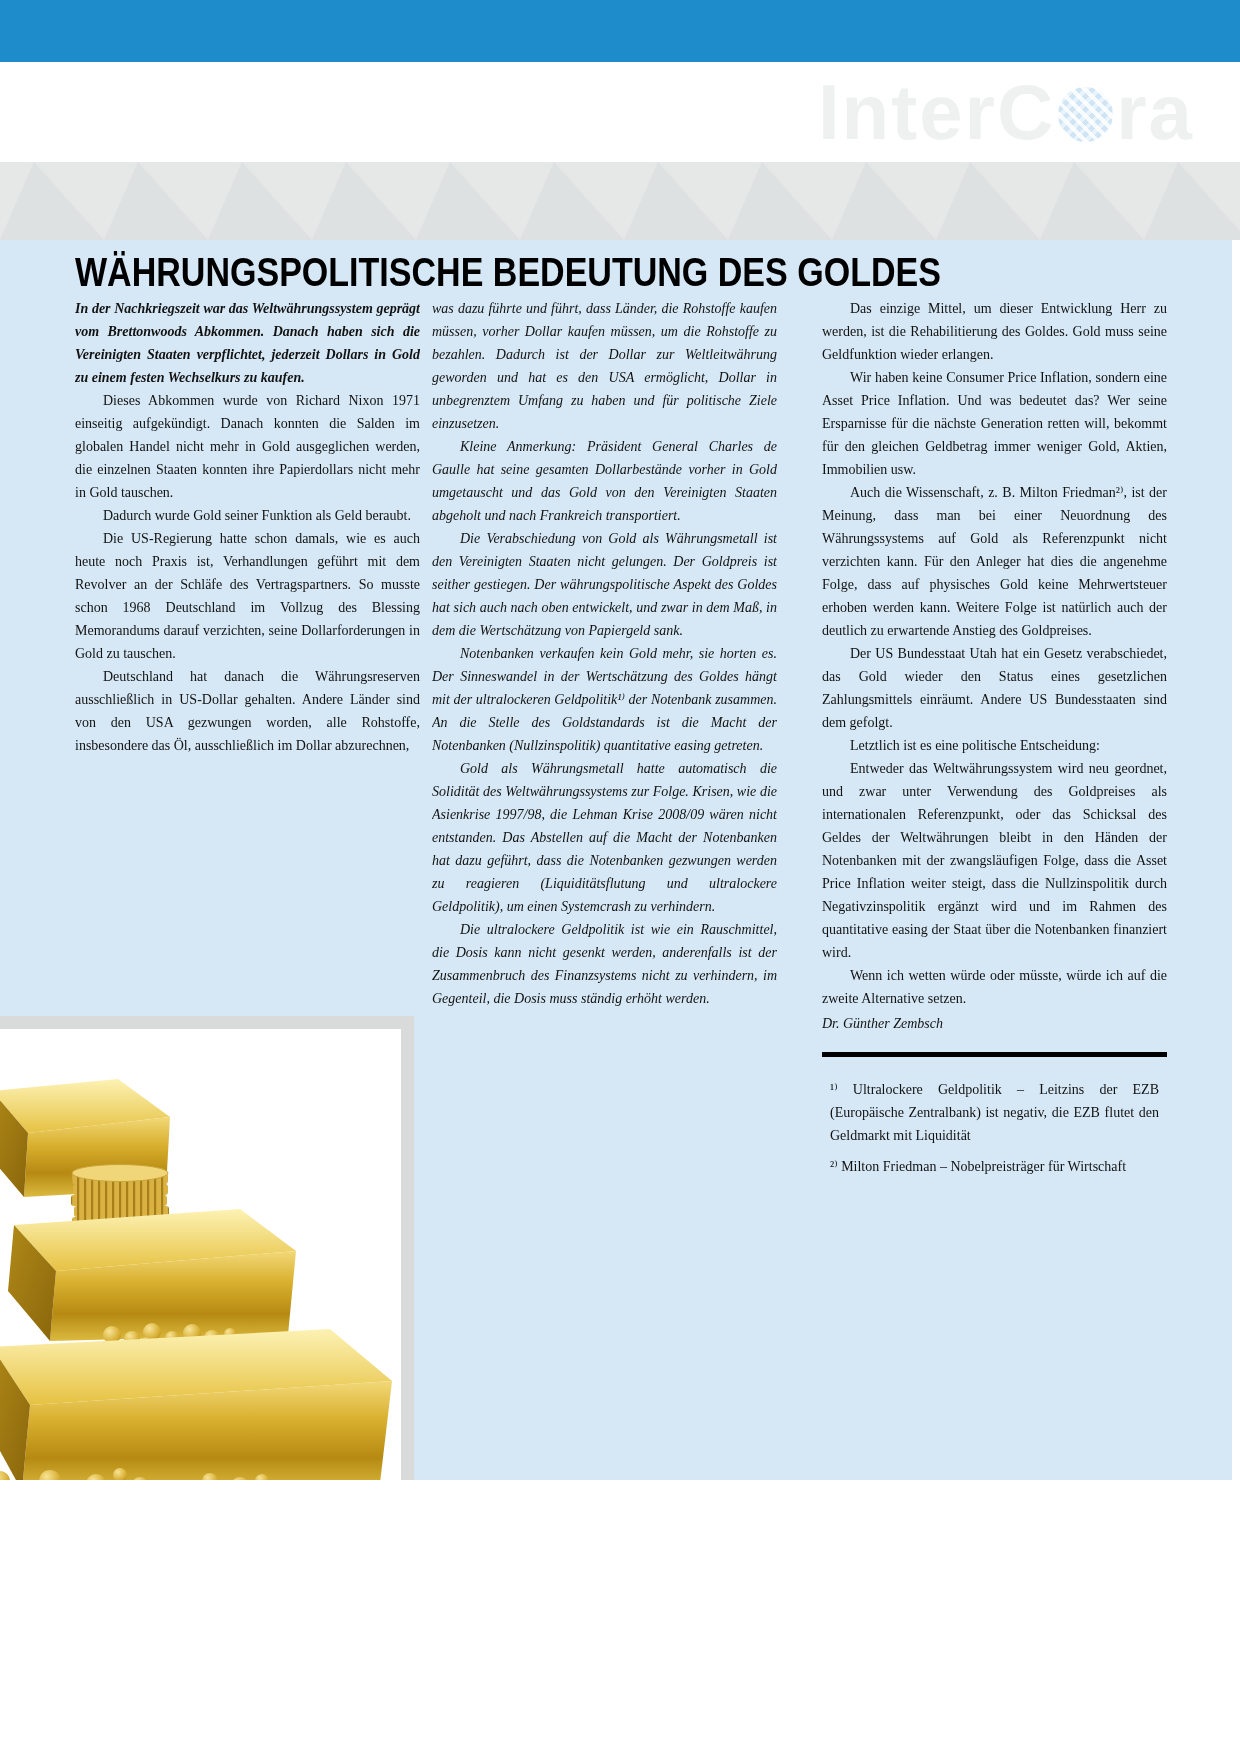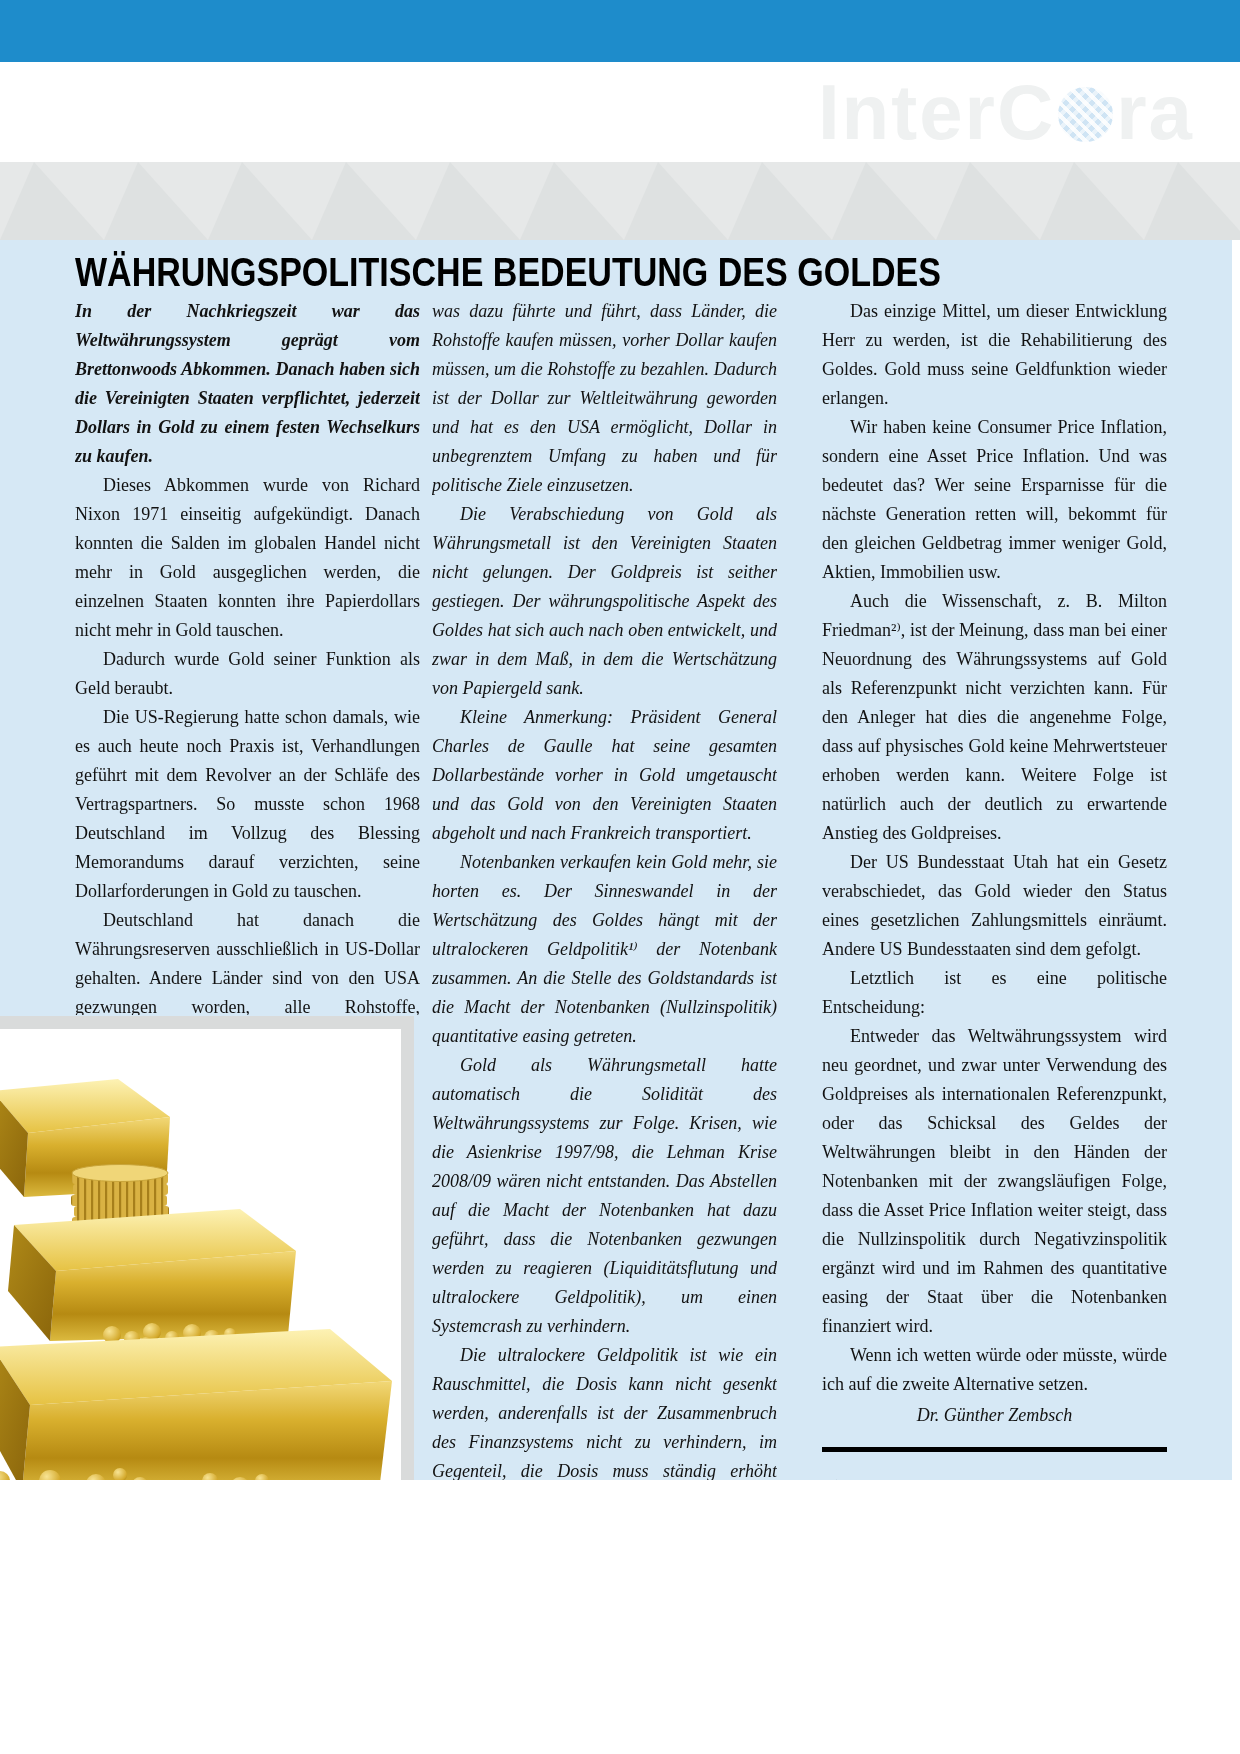--- a/index.html
+++ b/index.html
@@ -25,30 +25,30 @@
         background-color:var(--logo_o_blue);
         background-image:repeating-linear-gradient(45deg,rgba(255,255,255,.85) 0 4px,rgba(255,255,255,0) 4px 9px),
                          repeating-linear-gradient(-45deg,rgba(255,255,255,.55) 0 4px,rgba(255,255,255,0) 4px 9px);
         vertical-align:-3px;margin:0 3px;}
   .grayband{position:absolute;left:0;top:162px;width:1240px;height:78px;}
   .grayband svg{display:block;width:100%;height:100%;}
   .content{position:absolute;left:0;top:240px;width:1232px;height:1353px;background:var(--content_bg);}
   .title{position:absolute;left:75px;top:10px;margin:0;font-family:"Liberation Sans",sans-serif;
         font-weight:700;font-size:41px;line-height:44px;color:#000;white-space:nowrap;
         transform:scaleX(.83);transform-origin:left center;}
-  .col{position:absolute;top:57px;width:345px;font-size:18px;line-height:29px;
+  .col{position:absolute;top:57px;width:345px;font-size:14px;line-height:23px;
         text-align:justify;color:var(--text_color);overflow:hidden;
         hyphens:auto;-webkit-hyphens:auto;}
   .col p{margin:0;text-indent:28px;}
   .col p.noindent{text-indent:0;}
   .col-1{left:75px;height:718px;}
   .col-2{left:432px;height:1292px;font-style:italic;}
   .col-3{left:822px;height:1292px;}
   .intro{font-weight:bold;font-style:italic;}
-  .author{text-align:center;font-style:italic;text-indent:0 !important;margin-top:2px !important;}
+  .author{text-align:left;font-style:italic;text-indent:0 !important;margin-top:2px !important;}
   .rule{border:0;border-top:5px solid #000;margin:17px 0 21px 0;}
   .footnotes p{text-indent:0;margin:8px;}
   .photo-frame{position:absolute;left:0;top:776px;width:414px;height:545px;background:#d9dbdb;}
   .photo{position:absolute;left:0;top:13px;width:401px;height:517px;background:#ffffff;overflow:hidden;}
   .photo svg{display:block;width:100%;height:100%;}
   .footer{position:absolute;left:0;top:1593px;width:1240px;height:161px;}
   .footer svg{display:block;width:100%;height:100%;}
 </style>
 </head>
 <body>
@@ -80,22 +80,22 @@
     <div class="col col-1">
       <p class="intro noindent">In der Nachkriegszeit war das Weltwährungssystem geprägt vom Brettonwoods Abkommen. Danach haben sich die Vereinigten Staaten verpflichtet, jederzeit Dollars in Gold zu einem festen Wechselkurs zu kaufen.</p>
       <p>Dieses Abkommen wurde von Richard Nixon 1971 einseitig aufgekündigt. Danach konnten die Salden im globalen Handel nicht mehr in Gold ausgeglichen werden, die einzelnen Staaten konnten ihre Papierdollars nicht mehr in Gold tauschen.</p>
       <p>Dadurch wurde Gold seiner Funktion als Geld beraubt.</p>
       <p>Die US-Regierung hatte schon damals, wie es auch heute noch Praxis ist, Verhandlungen geführt mit dem Revolver an der Schläfe des Vertragspartners. So musste schon 1968 Deutschland im Vollzug des Blessing Memorandums darauf verzichten, seine Dollarforderungen in Gold zu tauschen.</p>
       <p>Deutschland hat danach die Währungsreserven ausschließlich in US-Dollar gehalten. Andere Länder sind von den USA gezwungen worden, alle Rohstoffe, insbesondere das Öl, ausschließlich im Dollar abzurechnen,</p>
     </div>
 
     <div class="col col-2">
       <p class="noindent">was dazu führte und führt, dass Länder, die Rohstoffe kaufen müssen, vorher Dollar kaufen müssen, um die Rohstoffe zu bezahlen. Dadurch ist der Dollar zur Weltleitwährung geworden und hat es den USA ermöglicht, Dollar in unbegrenztem Umfang zu haben und für politische Ziele einzusetzen.</p>
+      <p>Kleine Anmerkung: Präsident General Charles de Gaulle hat seine gesamten Dollarbestände vorher in Gold umgetauscht und das Gold von den Vereinigten Staaten abgeholt und nach Frankreich transportiert.</p>
       <p>Die Verabschiedung von Gold als Währungsmetall ist den Vereinigten Staaten nicht gelungen. Der Goldpreis ist seither gestiegen. Der währungspolitische Aspekt des Goldes hat sich auch nach oben entwickelt, und zwar in dem Maß, in dem die Wertschätzung von Papiergeld sank.</p>
-      <p>Kleine Anmerkung: Präsident General Charles de Gaulle hat seine gesamten Dollarbestände vorher in Gold umgetauscht und das Gold von den Vereinigten Staaten abgeholt und nach Frankreich transportiert.</p>
       <p>Notenbanken verkaufen kein Gold mehr, sie horten es. Der Sinneswandel in der Wertschätzung des Goldes hängt mit der ultralockeren Geldpolitik¹⁾ der Notenbank zusammen. An die Stelle des Goldstandards ist die Macht der Notenbanken (Nullzinspolitik) quantitative easing getreten.</p>
       <p>Gold als Währungsmetall hatte automatisch die Solidität des Weltwährungssystems zur Folge. Krisen, wie die Asienkrise 1997/98, die Lehman Krise 2008/09 wären nicht entstanden. Das Abstellen auf die Macht der Notenbanken hat dazu geführt, dass die Notenbanken gezwungen werden zu reagieren (Liquiditätsflutung und ultralockere Geldpolitik), um einen Systemcrash zu verhindern.</p>
       <p>Die ultralockere Geldpolitik ist wie ein Rauschmittel, die Dosis kann nicht gesenkt werden, anderenfalls ist der Zusammenbruch des Finanzsystems nicht zu verhindern, im Gegenteil, die Dosis muss ständig erhöht werden.</p>
     </div>
 
     <div class="col col-3">
       <p>Das einzige Mittel, um dieser Entwicklung Herr zu werden, ist die Rehabilitierung des Goldes. Gold muss seine Geldfunktion wieder erlangen.</p>
       <p>Wir haben keine Consumer Price Inflation, sondern eine Asset Price Inflation. Und was bedeutet das? Wer seine Ersparnisse für die nächste Generation retten will, bekommt für den gleichen Geldbetrag immer weniger Gold, Aktien, Immobilien usw.</p>
       <p>Auch die Wissenschaft, z. B. Milton Friedman²⁾, ist der Meinung, dass man bei einer Neuordnung des Währungssystems auf Gold als Referenzpunkt nicht verzichten kann. Für den Anleger hat dies die angenehme Folge, dass auf physisches Gold keine Mehrwertsteuer erhoben werden kann. Weitere Folge ist natürlich auch der deutlich zu erwartende Anstieg des Goldpreises.</p>
       <p>Der US Bundesstaat Utah hat ein Gesetz verabschiedet, das Gold wieder den Status eines gesetzlichen Zahlungsmittels einräumt. Andere US Bundesstaaten sind dem gefolgt.</p>

